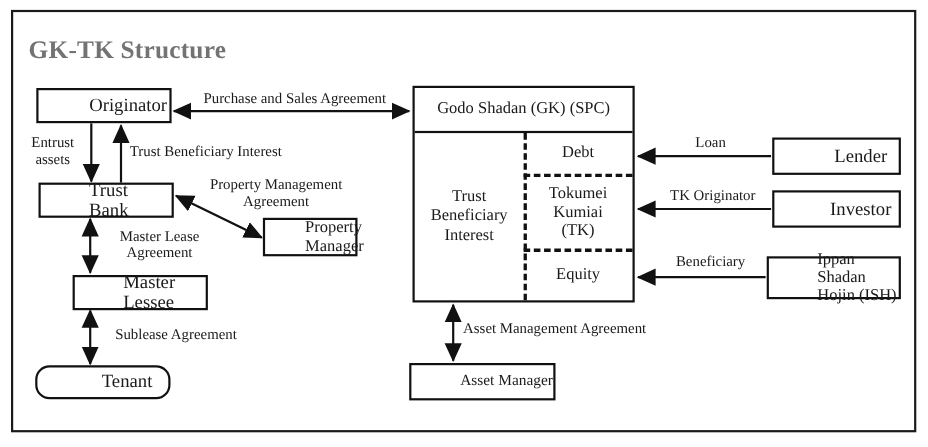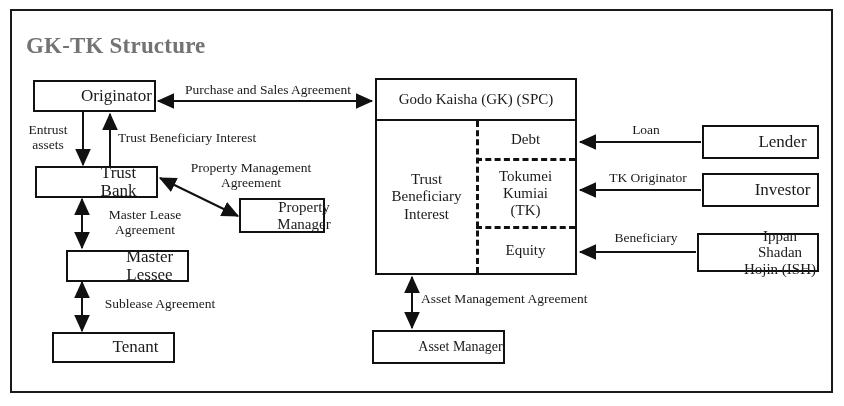--- a/index.html
+++ b/index.html
@@ -35,21 +35,21 @@
     white-space: nowrap;
   }
   .node {
     position: absolute;
     box-sizing: border-box;
     border: 2px solid #111111;
     background: #ffffff;
     display: flex;
     align-items: center;
     justify-content: center;
-    text-align: center;
+    text-align: left;
     color: #1a1a1a;
     line-height: 1.08;
     z-index: 4;
     padding-left: 44px;
   }
   .node-label { display: block; white-space: pre-line; }
   .edge-label {
     position: absolute;
     color: #1a1a1a;
     text-align: center;
@@ -186,26 +186,26 @@
 
   <div class="node" style="left:239px; top:198px; width:86px; height:35px; font-size:15px;">
     <span class="node-label">Property
 Manager</span>
   </div>
 
   <div class="node" style="left:35px; top:250px; width:123px; height:32px; font-size:17px;margin-left:31px;">
     <span class="node-label">Master Lessee</span>
   </div>
 
-  <div class="node" style="left:52px; top:332px; width:123px; height:31px; font-size:17px;">
+  <div class="node" style="left:32px; top:332px; width:123px; height:31px; font-size:17px;border-radius:13px;">
     <span class="node-label">Tenant</span>
   </div>
 
   <div id="gk-box">
-    <div id="gk-header">Godo Kaisha (GK)
+    <div id="gk-header">Godo Shadan (GK)
 (SPC)</div>
     <div id="gk-body">
       <div id="gk-tbi">Trust
 Beneficiary
 Interest</div>
       <div id="gk-divider"></div>
       <div class="gk-right-cell" id="gk-debt">Debt</div>
       <div class="gk-right-cell" id="gk-tk">Tokumei
 Kumiai
 (TK)</div>

